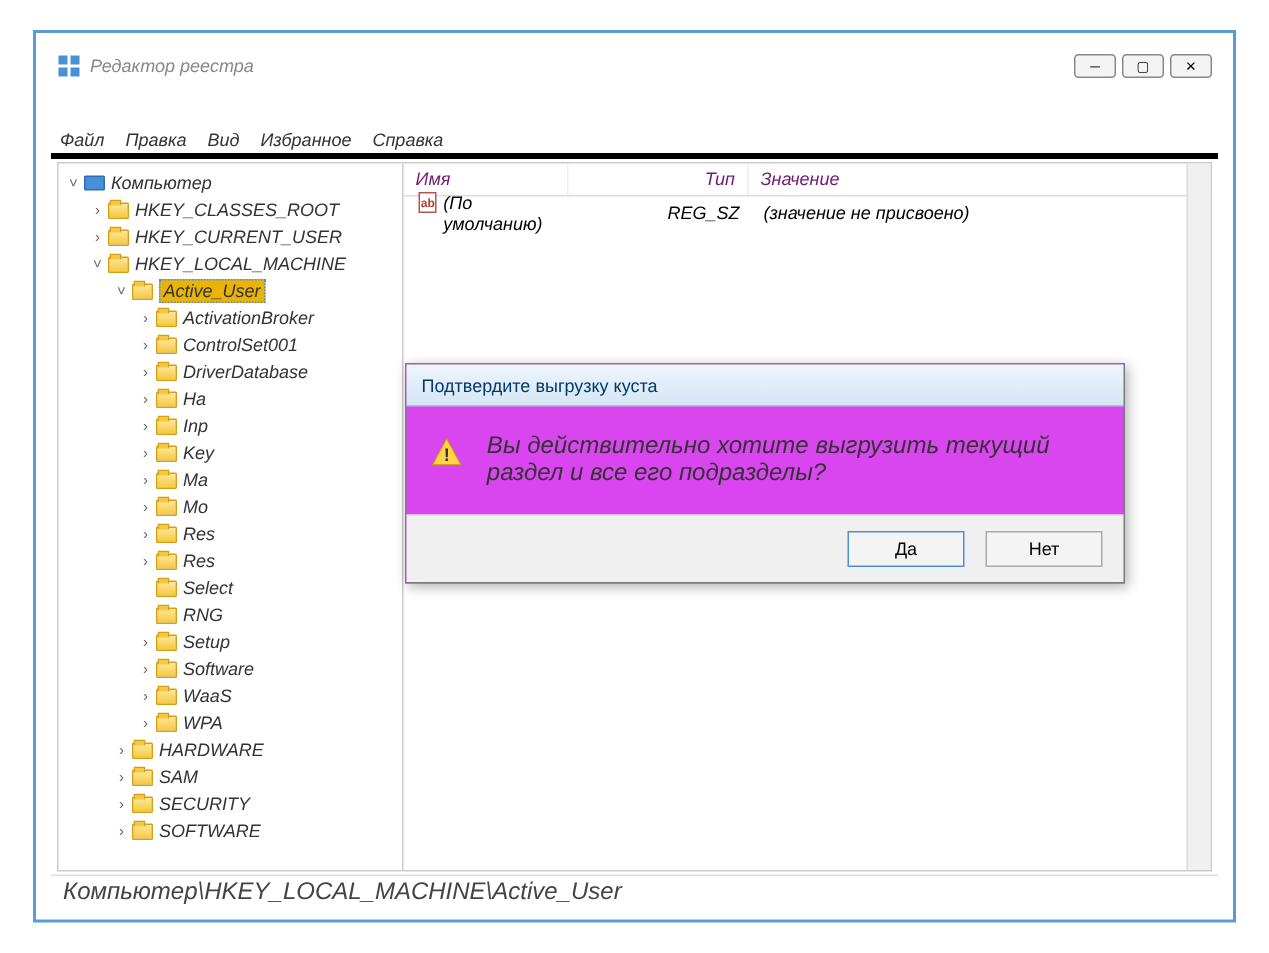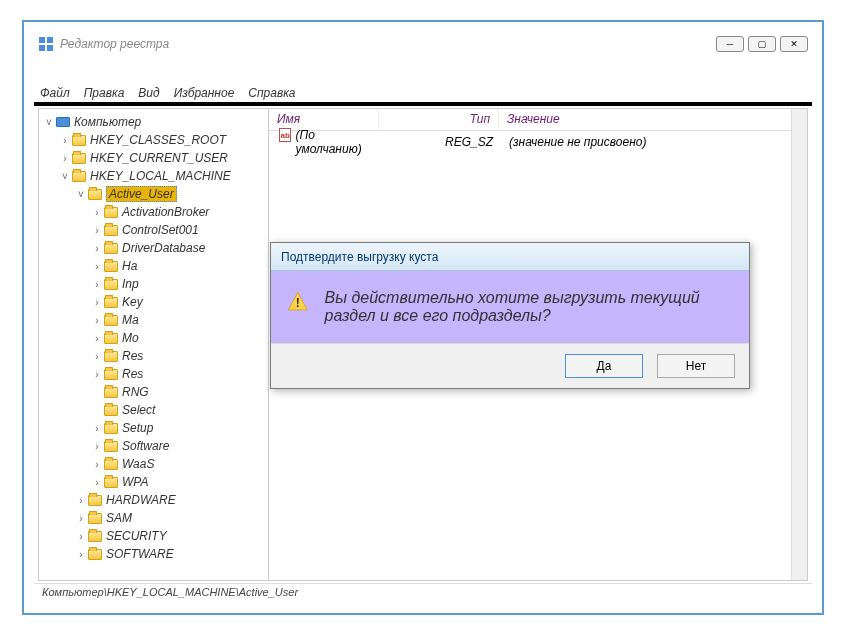--- a/index.html
+++ b/index.html
@@ -27,23 +27,23 @@
 .list-pane { flex: 1; display: flex; flex-direction: column; }
 .list-header { display: flex; height: 22px; border-bottom: 1px solid #ddd; font-size: 12px; font-style: italic; color: #701a75; }
 .list-header > div { padding: 3px 8px; border-right: 1px solid #eee; }
 .col-name { width: 110px; }
 .col-type { width: 120px; text-align: right; }
 .col-value { flex: 1; }
 .list-body { flex: 1; padding: 2px; }
 .list-row { display: flex; font-size: 12px; font-style: italic; height: 18px; align-items: center; }
 .list-row > div { padding: 0 8px; }
 .string-icon { width: 14px; height: 14px; border: 1px solid #b85450; background: #fff; display: inline-flex; align-items: center; justify-content: center; font-size: 8px; color: #c0392b; font-weight: bold; font-style: normal; margin-right: 4px; }
-.statusbar { height: 20px; padding: 2px 8px; font-size: 11px; font-style: italic; color: #444; border-top: 1px solid #ddd; }
+.statusbar { height: 20px; padding: 2px 8px; font-size: 16px; font-style: italic; color: #444; border-top: 1px solid #ddd; }
 .scrollbar-v { position: absolute; right: 0; top: 0; bottom: 0; width: 16px; background: #f0f0f0; border-left: 1px solid #ddd; }
-.dialog { position: absolute; top: 242px; left: 270px; width: 480px; background: #c4b5fd; border: 1px solid #7a7a7a; box-shadow: 2px 2px 8px rgba(0,0,0,0.3); z-index: 10; }
+.dialog { position: absolute; top: 242px; left: 270px; width: 480px; background: #d946ef; border: 1px solid #7a7a7a; box-shadow: 2px 2px 8px rgba(0,0,0,0.3); z-index: 10; }
 .dialog-title { height: 28px; background: linear-gradient(#eef5fc, #d4e6f5); border-bottom: 1px solid #a9c5de; padding: 0 10px; display: flex; align-items: center; font-size: 12px; color: #003a6b; }
 .dialog-body { padding: 18px 16px; display: flex; align-items: center; gap: 16px; }
 .warn-icon { width: 32px; height: 32px; }
 .dialog-text { font-size: 16px; color: #333; font-style: italic; }
 .dialog-footer { background: #f0f0f0; border-top: 1px solid #dcdcdc; padding: 10px 14px; display: flex; justify-content: flex-end; gap: 14px; }
 .dlg-btn { width: 78px; height: 24px; border: 1px solid #aaa; background: #f4f4f4; font-size: 12px; cursor: pointer; }
 .highlight-ring { position: absolute; border: 4px solid #e53935; border-radius: 10px; pointer-events: none; box-shadow: 0 0 0 1px rgba(255,255,255,0.6) inset; }
 </style>
 </head>
 <body>
@@ -181,28 +181,28 @@
             <span class="node-icon">
               <span class="folder-icon"></span>
             </span>
             <span class="node-label">Res</span>
           </div>
       <div class="tree-node" style="padding-left:52px">
             <span class="toggle"></span>
             <span class="node-icon">
               <span class="folder-icon"></span>
             </span>
+            <span class="node-label">Select</span>
+          </div>
+      <div class="tree-node" style="padding-left:52px">
+            <span class="toggle"></span>
+            <span class="node-icon">
+              <span class="folder-icon"></span>
+            </span>
             <span class="node-label">RNG</span>
-          </div>
-      <div class="tree-node" style="padding-left:52px">
-            <span class="toggle"></span>
-            <span class="node-icon">
-              <span class="folder-icon"></span>
-            </span>
-            <span class="node-label">Select</span>
           </div>
       <div class="tree-node" style="padding-left:52px">
             <span class="toggle">›</span>
             <span class="node-icon">
               <span class="folder-icon"></span>
             </span>
             <span class="node-label">Setup</span>
           </div>
       <div class="tree-node" style="padding-left:52px">
             <span class="toggle">›</span>

